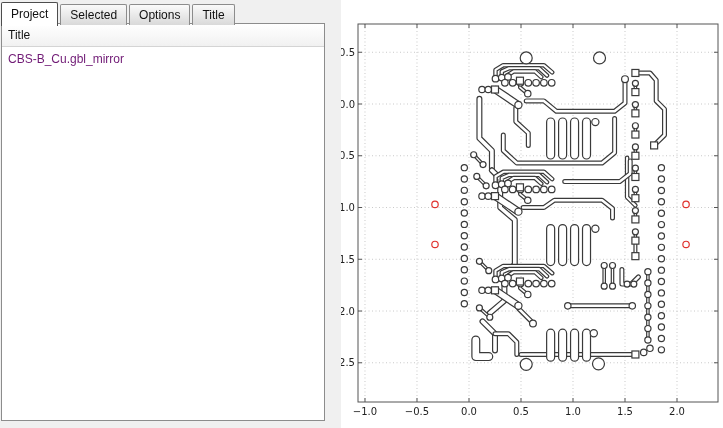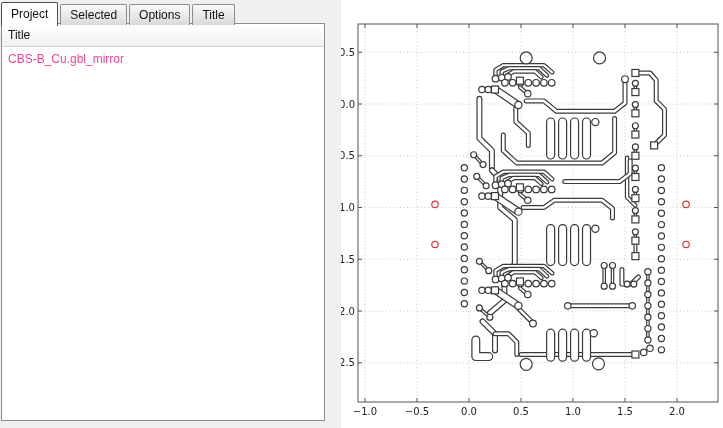--- a/index.html
+++ b/index.html
@@ -9,21 +9,21 @@
   .tabs{position:absolute;left:1px;top:2px;display:flex;align-items:flex-end;z-index:3;}
   .tab{font-size:12px;color:#111;background:linear-gradient(#fafafa,#d9d9d9);
        border:1px solid #8c8c8c;border-bottom:none;border-radius:2px 2px 0 0;
        padding:3px 9px 3px 9px;margin-right:2px;cursor:default;}
   .tab.active{background:#ffffff;border-color:#4d4d4d;padding-top:4px;padding-bottom:5px;
        margin-bottom:-1px;position:relative;z-index:4;}
   .panel{position:absolute;left:1px;top:23px;width:322px;height:396px;background:#ffffff;
        border:1px solid #8c8c8c;z-index:2;}
   .list-header{font-size:12px;color:#111;padding:4px 6px 4px 6px;
        background:linear-gradient(#ffffff,#f1f1f1);border-bottom:1px solid #d4d4d4;}
-  .list-item{font-size:12px;color:#ec4899;padding:5px 6px 3px 6px;cursor:default;}
+  .list-item{font-size:12px;color:#701a75;padding:5px 6px 3px 6px;cursor:default;}
 </style>
 </head>
 <body>
 
 <div class="window">
 
   <div class="figure">
     <svg id="plot-svg" width="382" height="428">
         <line x1="23.99927776975299" y1="24" x2="23.99927776975299" y2="402" stroke="#c9c9c9" stroke-width="1" stroke-dasharray="1,2.5"></line>
         <line x1="75.9998555539506" y1="24" x2="75.9998555539506" y2="402" stroke="#c9c9c9" stroke-width="1" stroke-dasharray="1,2.5"></line>

